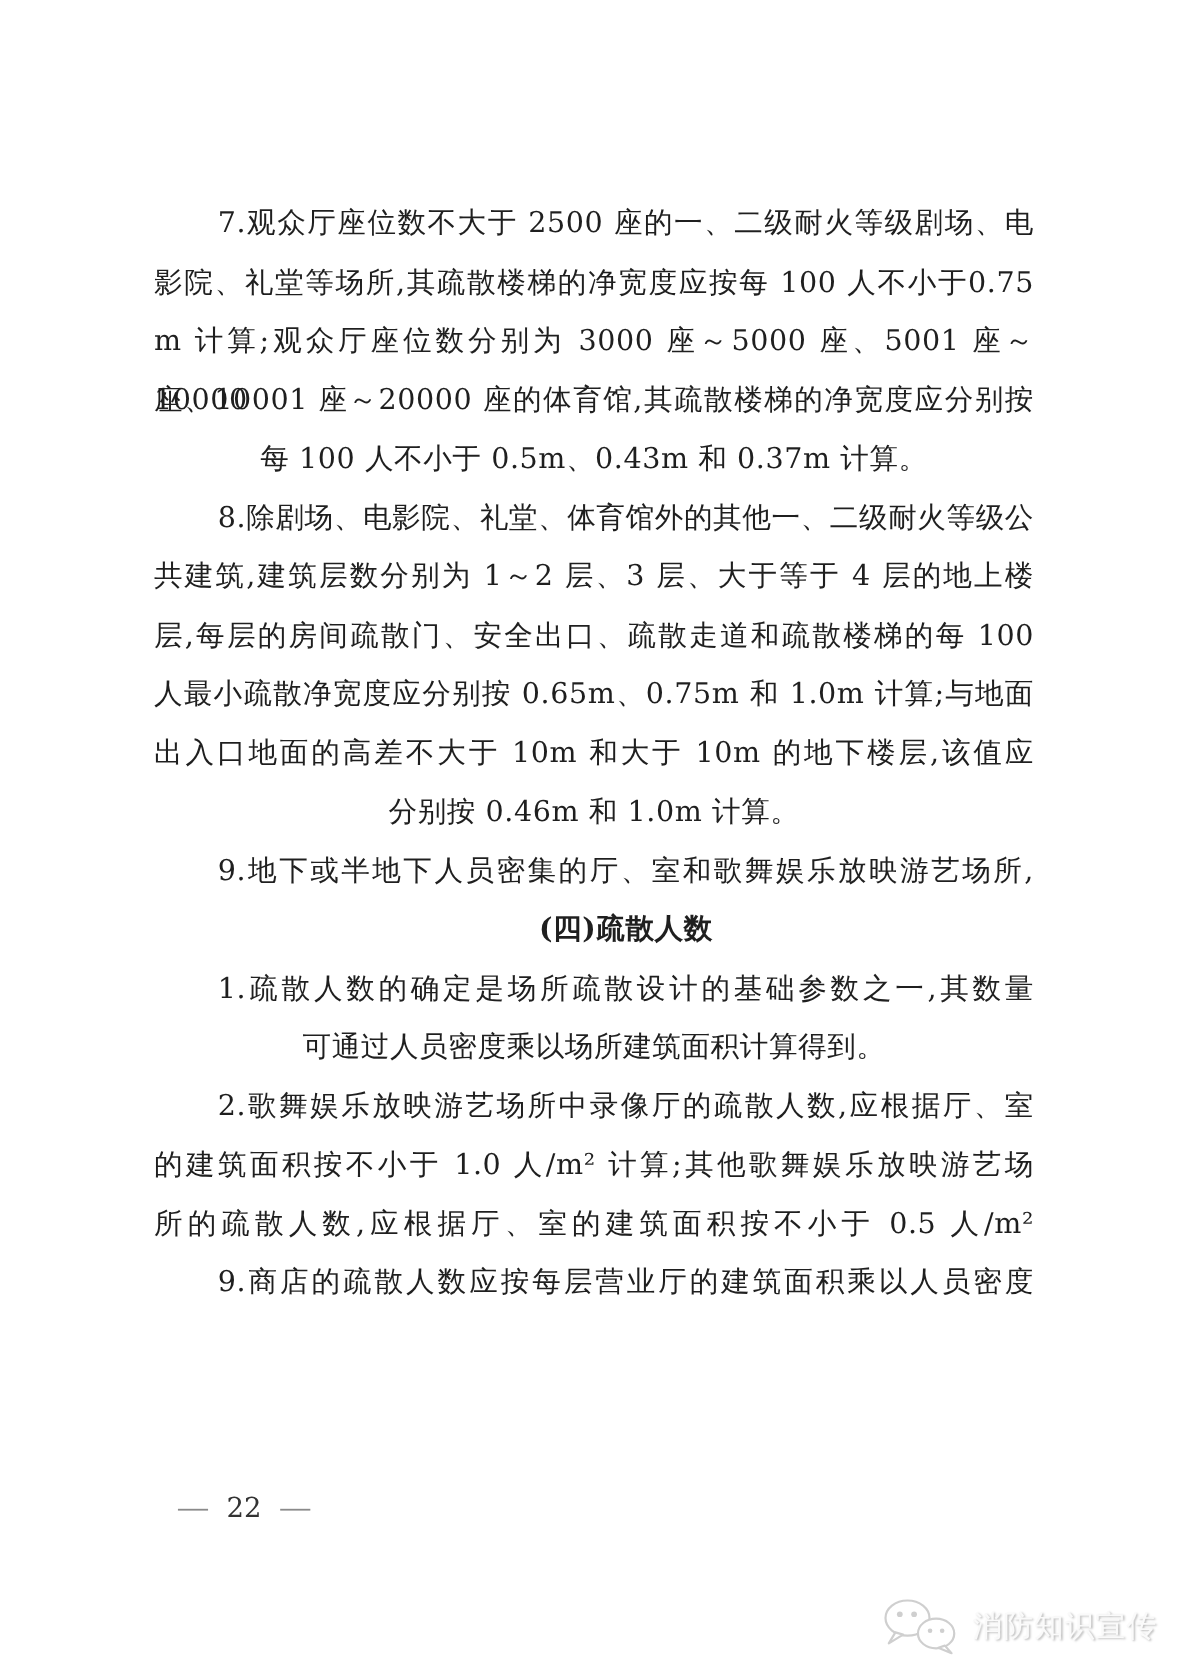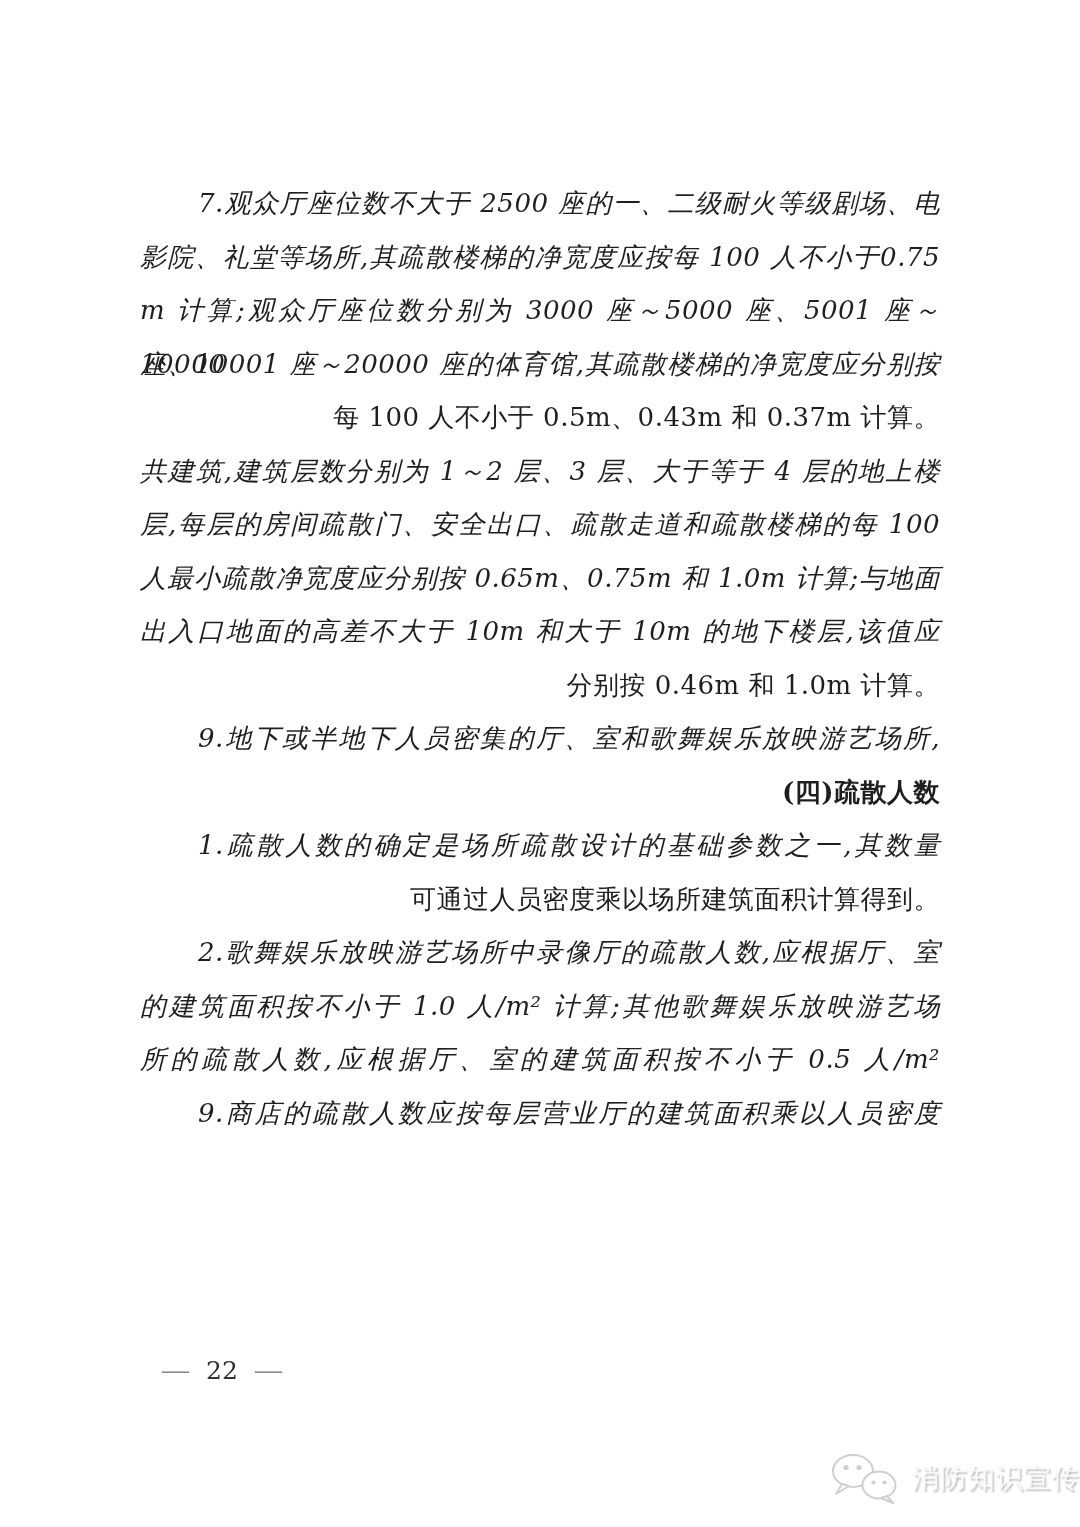--- a/index.html
+++ b/index.html
@@ -16,32 +16,32 @@
     background:var(--page-bg);
     font-family:"DejaVu Serif","Liberation Serif",serif;
     position:relative;overflow:hidden;
   }
   .page{position:absolute;inset:0;background:var(--page-bg);}
   .text-block{
     position:absolute;left:140px;top:177px;width:800px;
     font-size:26px;line-height:53.5px;color:var(--text);
     letter-spacing:0.5px;
   }
-  .ln{margin:0;padding:0;height:53.5px;text-align:right;}
-  .st{text-align:justify;text-align-last:justify;font-style:italic;}
+  .ln{margin:0;padding:0;height:53.5px;text-align:center;}
+  .st{text-align:justify;text-align-last:justify;}
   .ind{text-indent:58px;}
   .hd{font-weight:700;}
   .footer{
     position:absolute;left:163px;top:1356px;
     display:flex;align-items:center;gap:18px;
     font-size:25px;color:var(--footer-num);
   }
   .footer .dash{color:var(--footer-dash);letter-spacing:0;transform:scaleX(1.2);}
   .watermark{
-    position:absolute;left:826px;top:1452px;
+    position:absolute;left:798px;top:1452px;
     display:flex;align-items:center;gap:8px;
   }
   .wm-label{
     font-size:27px;letter-spacing:1px;
     color:var(--wm-face);
     text-shadow:1.5px 1.5px 2px #b9b9b9, -1px -1px 1px #ffffff;
     font-family:"DejaVu Sans","Liberation Sans",sans-serif;
     white-space:nowrap;
   }
   .wm-icon{display:block;}
@@ -50,20 +50,21 @@
 <body>
 
 <div class="page">
 
   <main class="text-block">
     <p class="ln ind st">7.观众厅座位数不大于 2500 座的一、二级耐火等级剧场、电</p>
     <p class="ln st">影院、礼堂等场所,其疏散楼梯的净宽度应按每 100 人不小于0.75</p>
     <p class="ln st">m 计算;观众厅座位数分别为 3000 座～5000 座、5001 座～10000</p>
     <p class="ln st">座、10001 座～20000 座的体育馆,其疏散楼梯的净宽度应分别按</p>
     <p class="ln">每 100 人不小于 0.5m、0.43m 和 0.37m 计算。</p>
+    <p class="ln ind st">8.除剧场、电影院、礼堂、体育馆外的其他一、二级耐火等级公</p>
     <p class="ln st">共建筑,建筑层数分别为 1～2 层、3 层、大于等于 4 层的地上楼</p>
     <p class="ln st">层,每层的房间疏散门、安全出口、疏散走道和疏散楼梯的每 100</p>
     <p class="ln st">人最小疏散净宽度应分别按 0.65m、0.75m 和 1.0m 计算;与地面</p>
     <p class="ln st">出入口地面的高差不大于 10m 和大于 10m 的地下楼层,该值应</p>
     <p class="ln">分别按 0.46m 和 1.0m 计算。</p>
     <p class="ln ind st">9.地下或半地下人员密集的厅、室和歌舞娱乐放映游艺场所,</p>
     <p class="ln ind hd">(四)疏散人数</p>
     <p class="ln ind st">1.疏散人数的确定是场所疏散设计的基础参数之一,其数量</p>
     <p class="ln">可通过人员密度乘以场所建筑面积计算得到。</p>
     <p class="ln ind st">2.歌舞娱乐放映游艺场所中录像厅的疏散人数,应根据厅、室</p>

